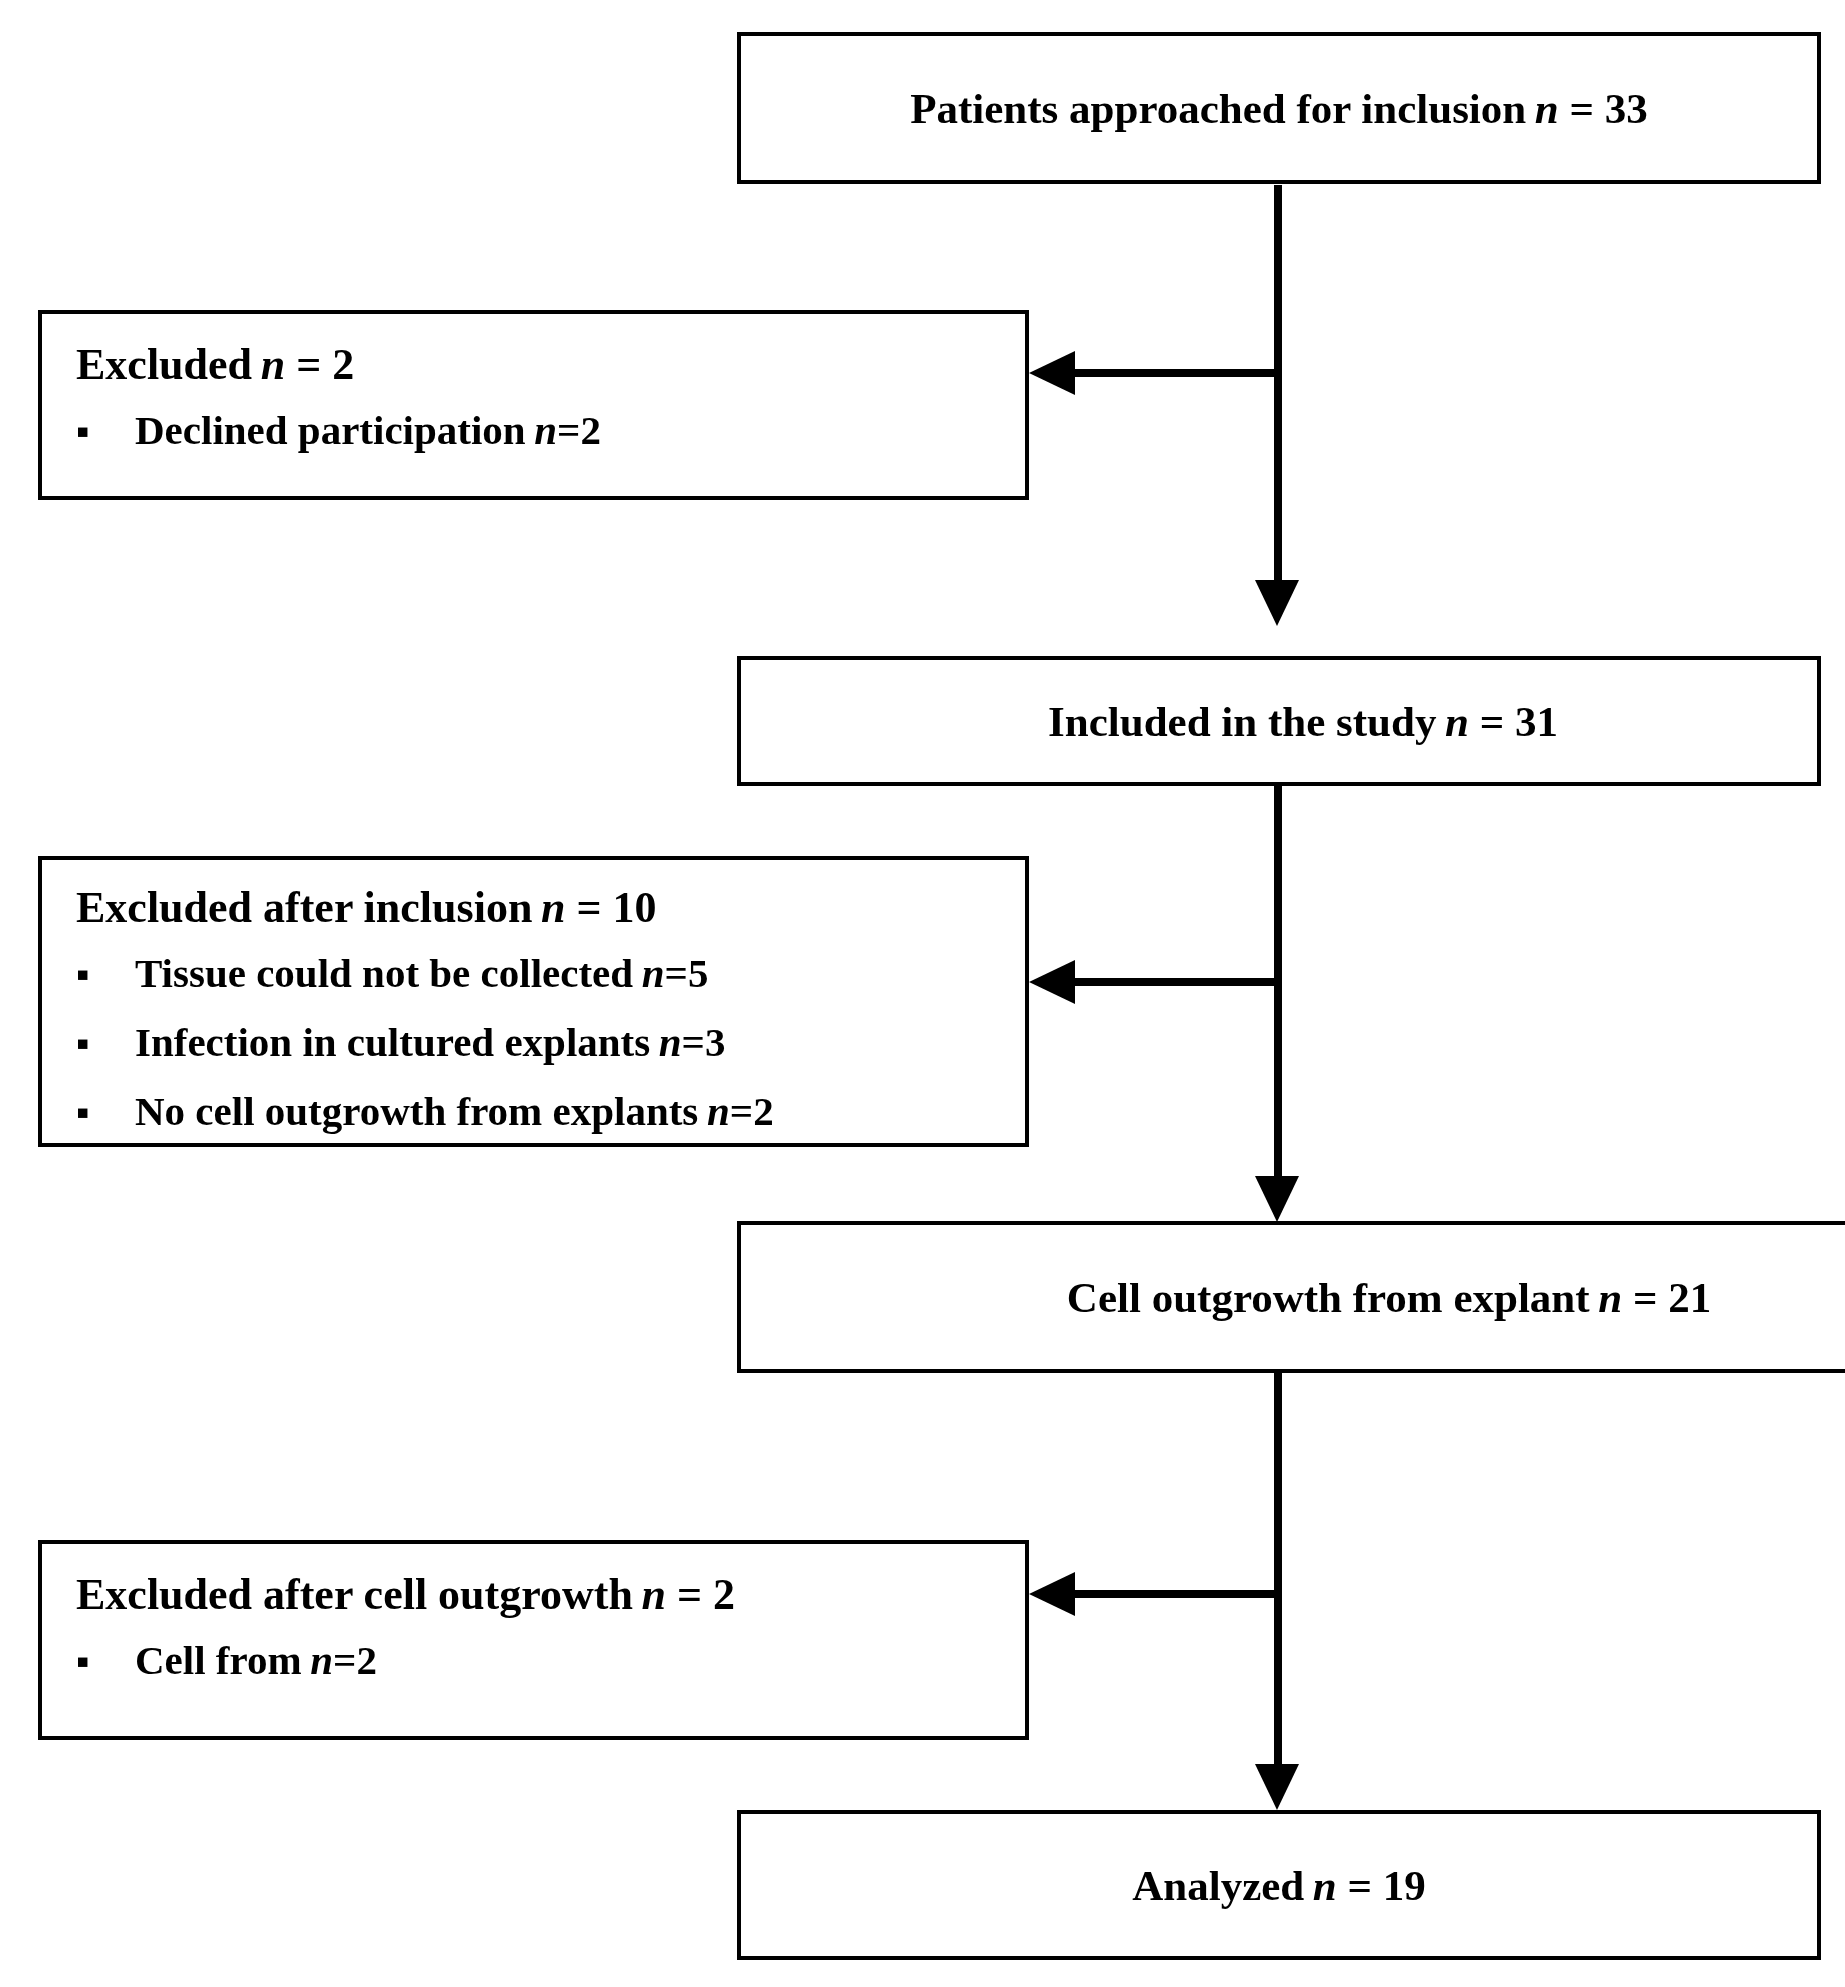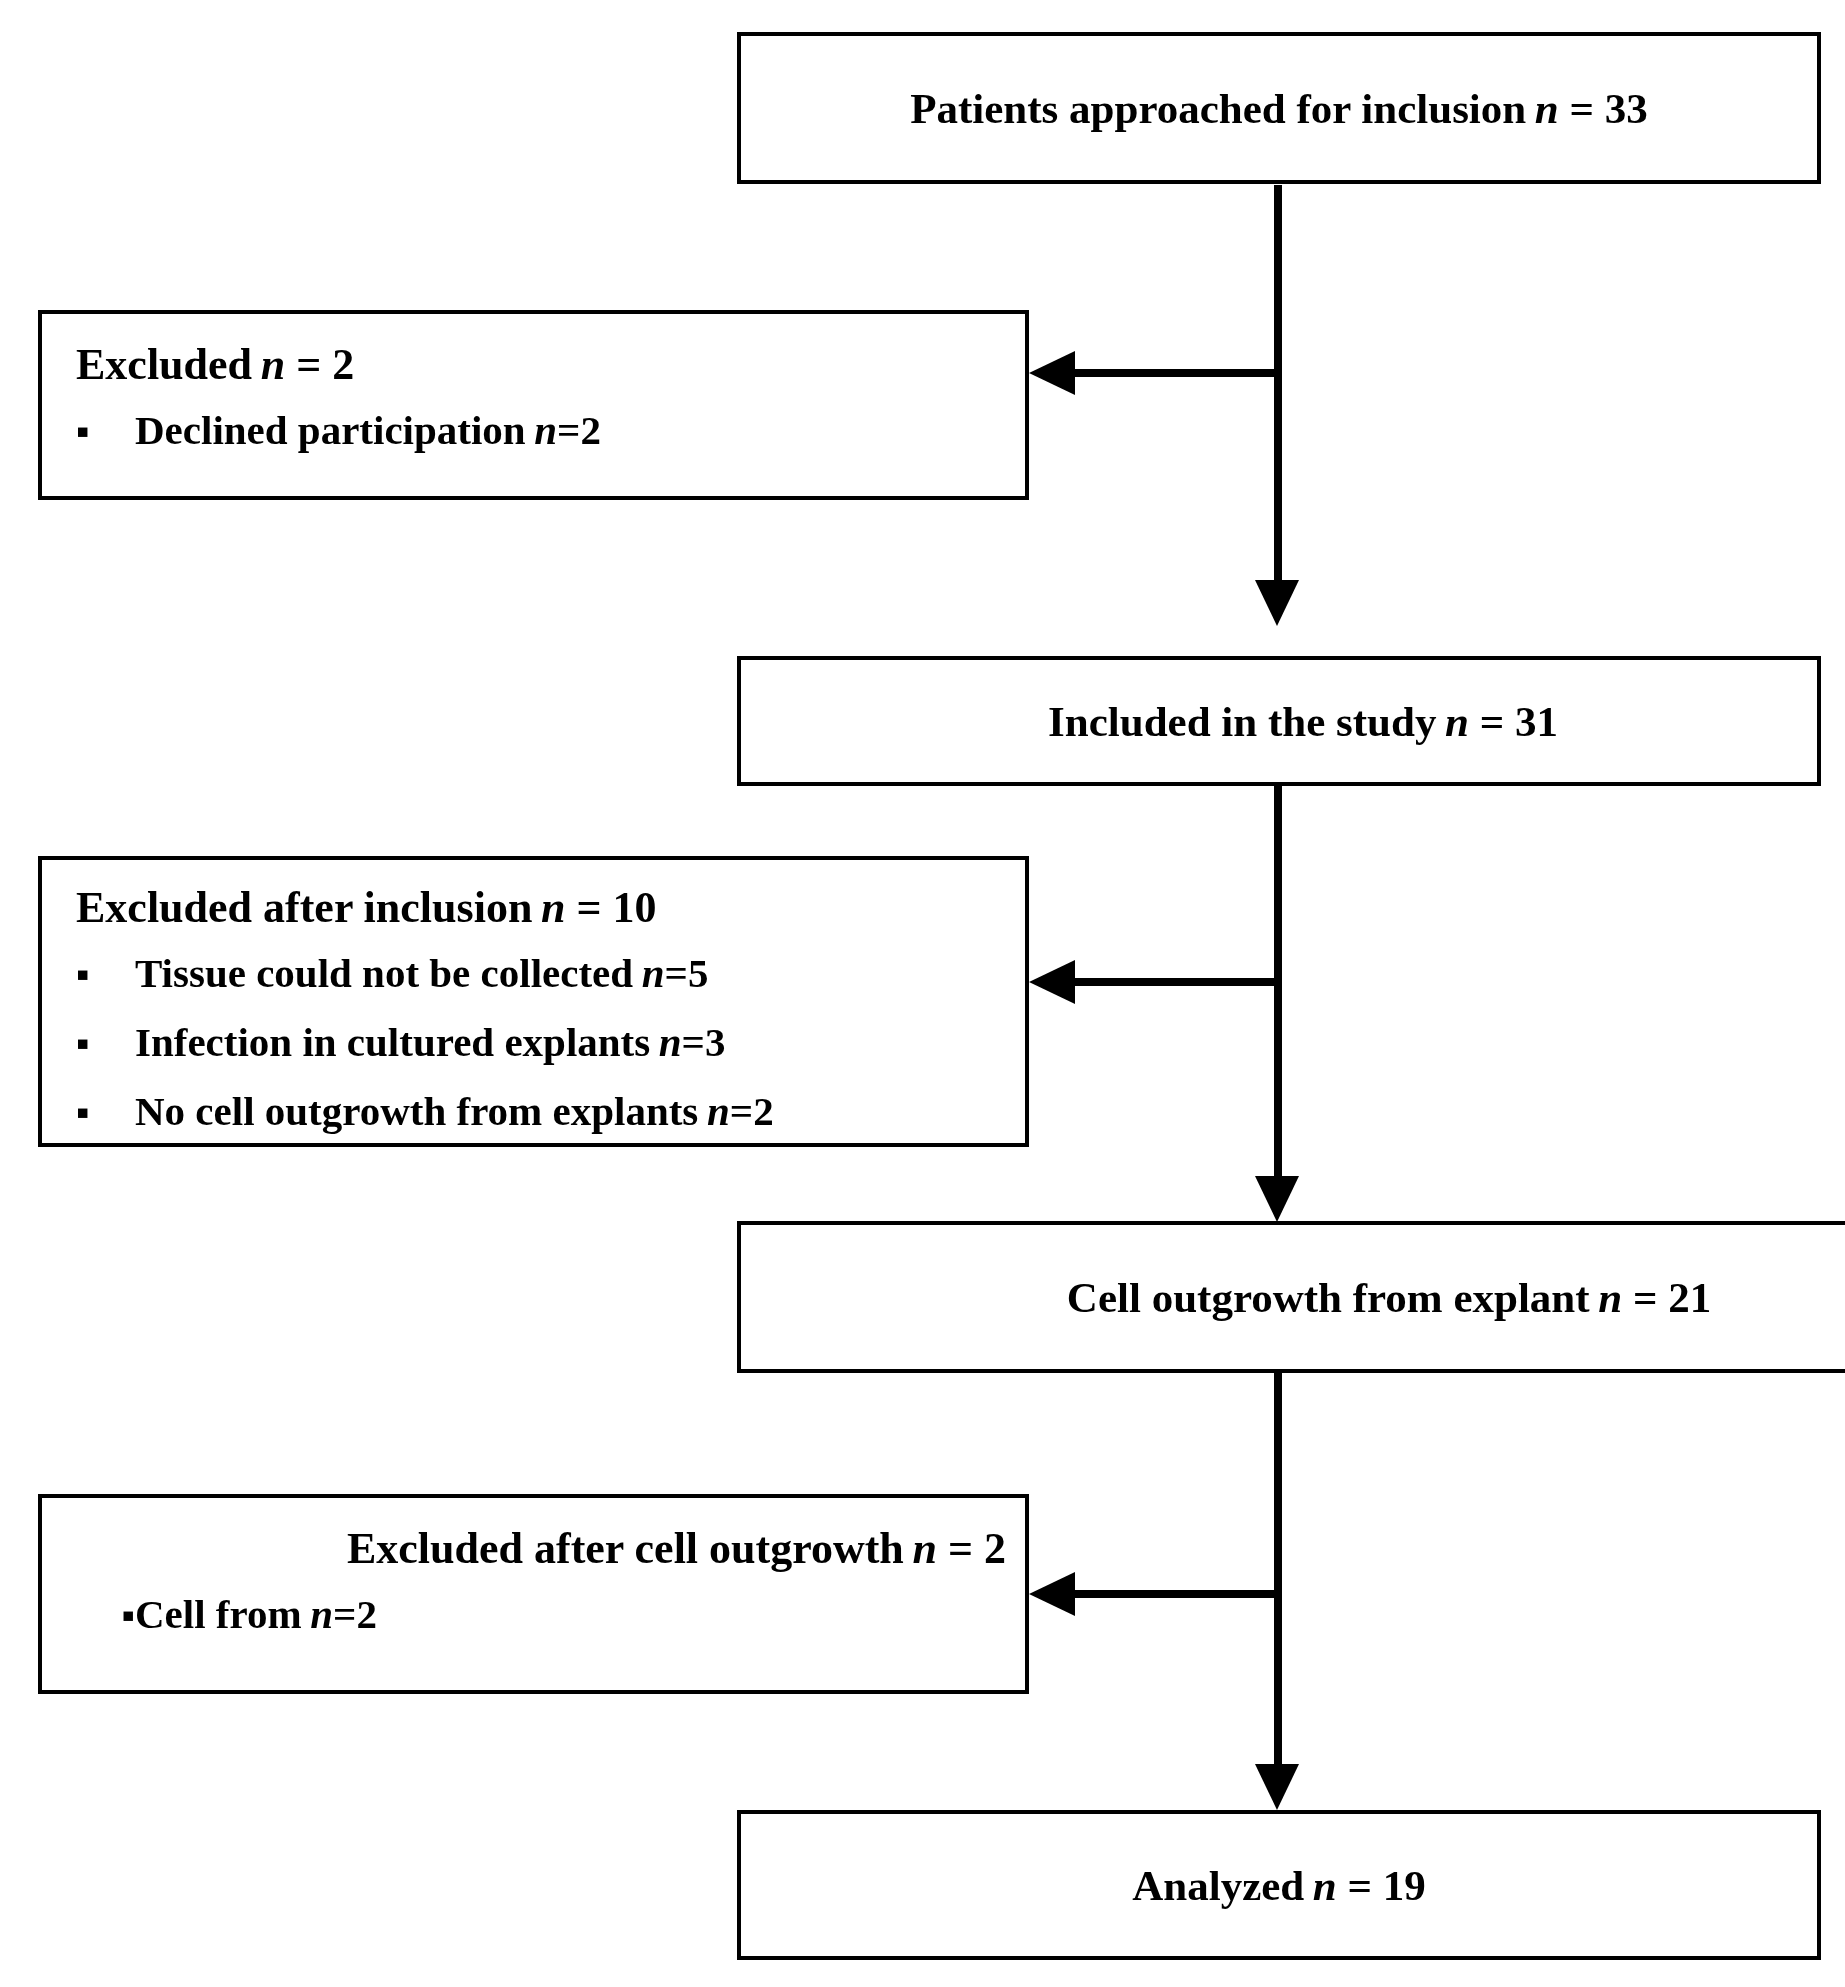--- a/index.html
+++ b/index.html
@@ -149,21 +149,21 @@
         <i class="nvar">n</i> 
         <span>=</span> 
         <span>2</span>
       </p>
   </div>
 
   <div class="box rbox" style="left:737px; top:1221px; width:1304px; height:152px;">
     <p class="cline"><span>Cell outgrowth from explant</span><i class="nvar">n</i> <span>=</span> <span>21</span></p>
   </div>
 
-  <div class="box lbox" style="left:38px; top:1494px; width:991px; height:200px;text-align:right;">
+  <div class="box lbox" style="left:38px; top:1540px; width:991px; height:200px;">
     <p class="title"><span>Excluded after cell outgrowth</span><i class="nvar">n</i> <span>=</span> <span>2</span></p>
     <p class="brow">
         <span class="bullet-marker">▪</span>
         <span>Cell from</span>
         <i class="nvar">n</i> 
         <span>=</span> 
         <span>2</span>
       </p>
   </div>
 

